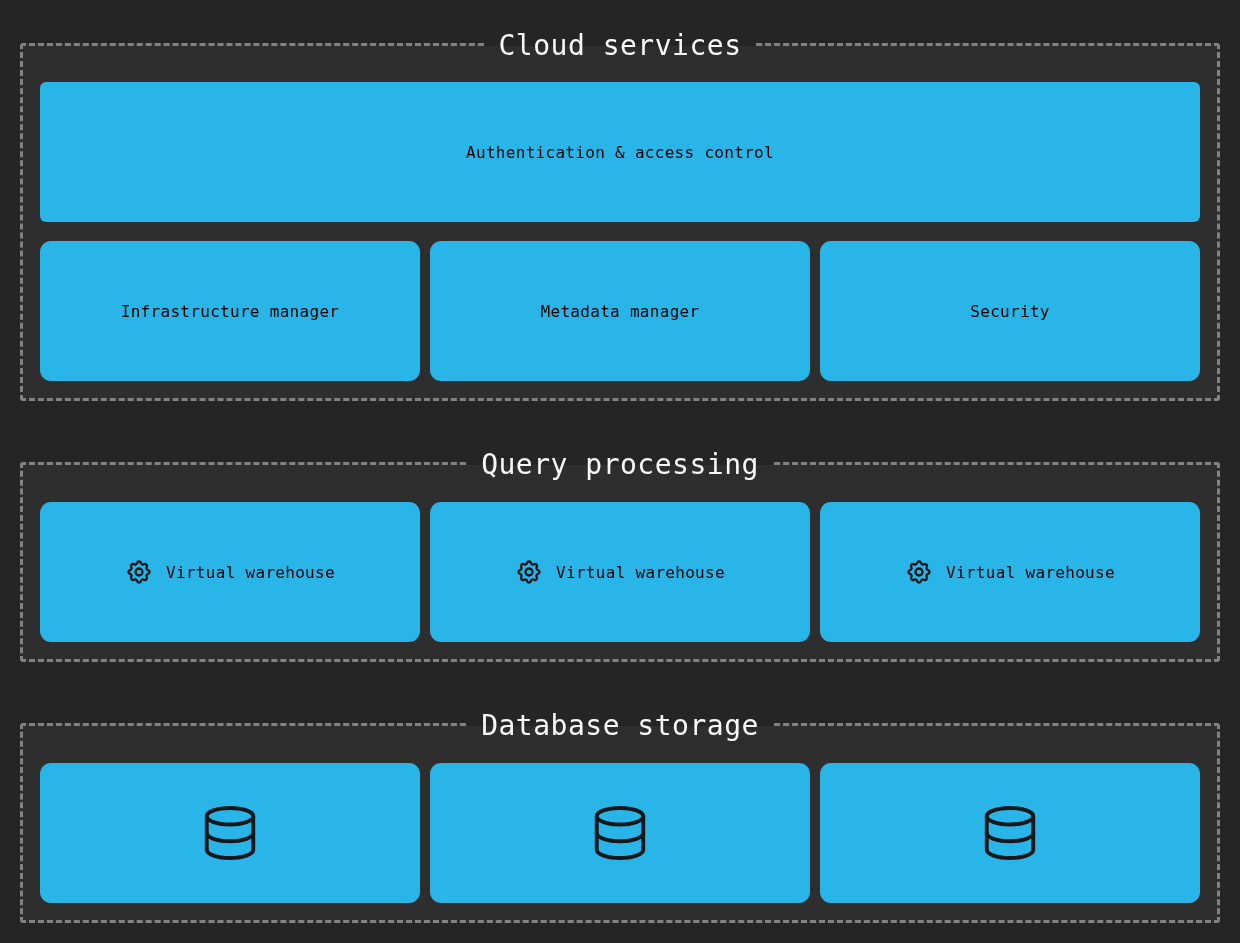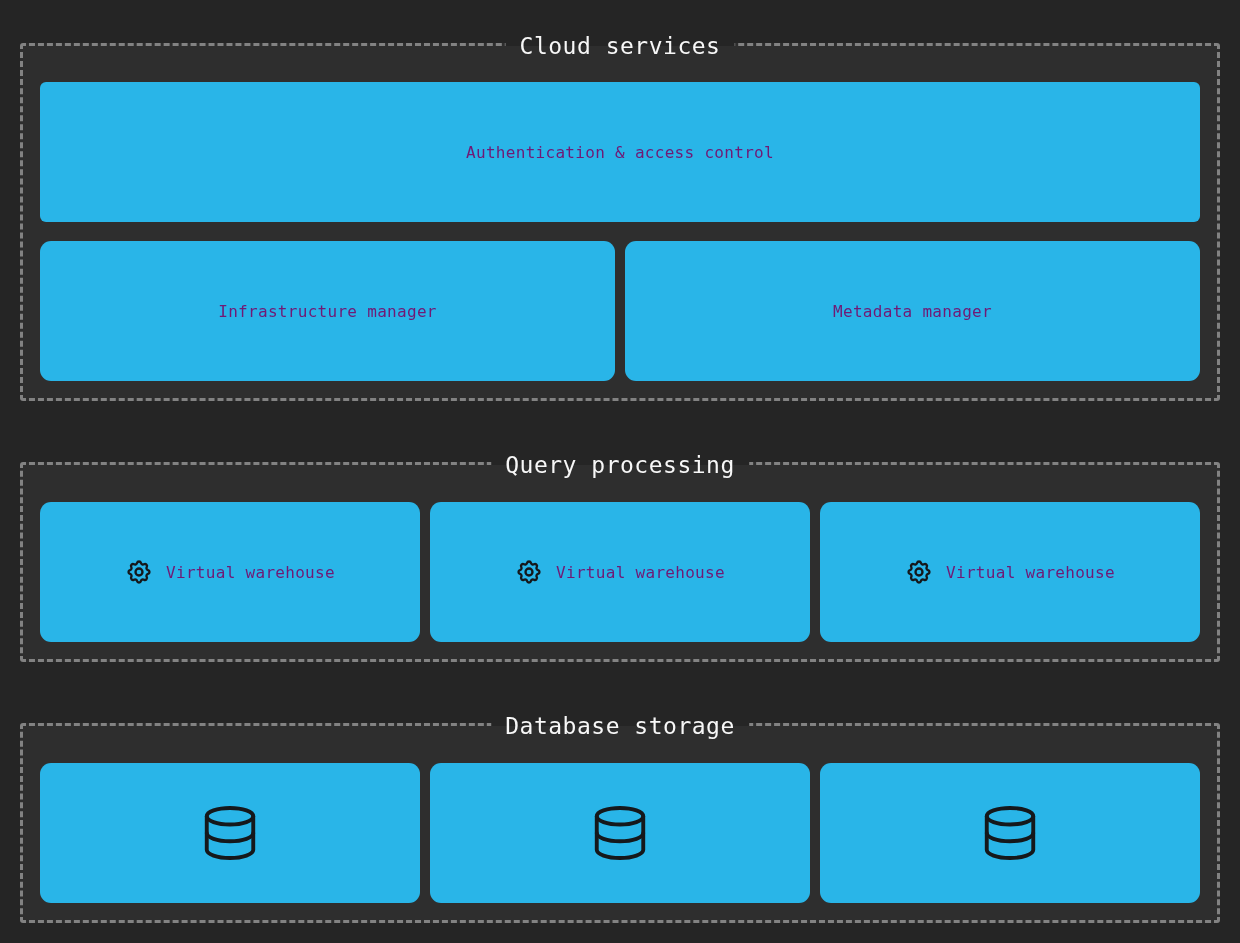--- a/index.html
+++ b/index.html
@@ -18,21 +18,21 @@
     border-radius: 3px;
     background: #2e2e2e;
   }
   .section-spaced { margin-top: 61px; text-align: center; }
 
   .section-title {
     position: absolute;
     top: -17px;
     left: 50%;
     transform: translateX(-50%);
-    font-size: 23px;
+    font-size: 28px;
     line-height: 34px;
     font-weight: 500;
     color: #f7f7f7;
     padding: 0 14px;
     white-space: nowrap;
     background: linear-gradient(to bottom, #252525 50%, #2e2e2e 50%);
     letter-spacing: 0.5px;
   }
 
   .body-cloud   { padding: 36px 17px 17px; }
@@ -41,21 +41,21 @@
   .row { display: flex; gap: 10px; }
   .row .box { flex: 1; border-radius: 11px; }
 
   .box {
     background: #29b5e8;
     border-radius: 6px;
     height: 140px;
     display: flex;
     align-items: center;
     justify-content: center;
-    color: #701a75;
+    color: #000000;
     font-size: 16px;
     font-weight: 500;
     letter-spacing: 0.3px;
   }
   .box-wide { margin-bottom: 19px; }
 
   .box-col {
     flex-direction: row;
     gap: 13px;
   }
@@ -72,20 +72,23 @@
     <div class="body-cloud">
       <div class="box box-wide">
         <span>Authentication &amp; access control</span>
       </div>
       <div class="row">
         <div class="box">
           <span>Infrastructure manager</span>
         </div>
         <div class="box">
           <span>Metadata manager</span>
+        </div>
+        <div class="box">
+          <span>Security</span>
         </div>
       </div>
     </div>
   </section>
 
   <section class="section section-spaced">
     <div class="section-title">Query processing</div>
     <div class="body-simple">
       <div class="row">
 

